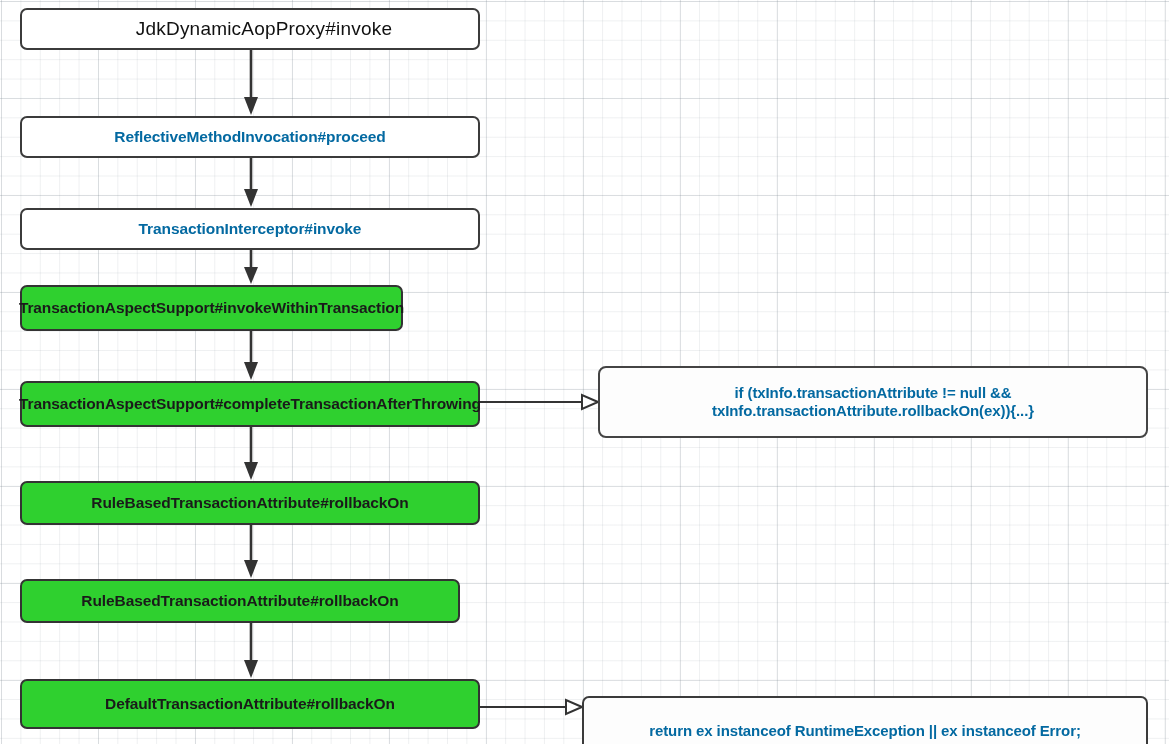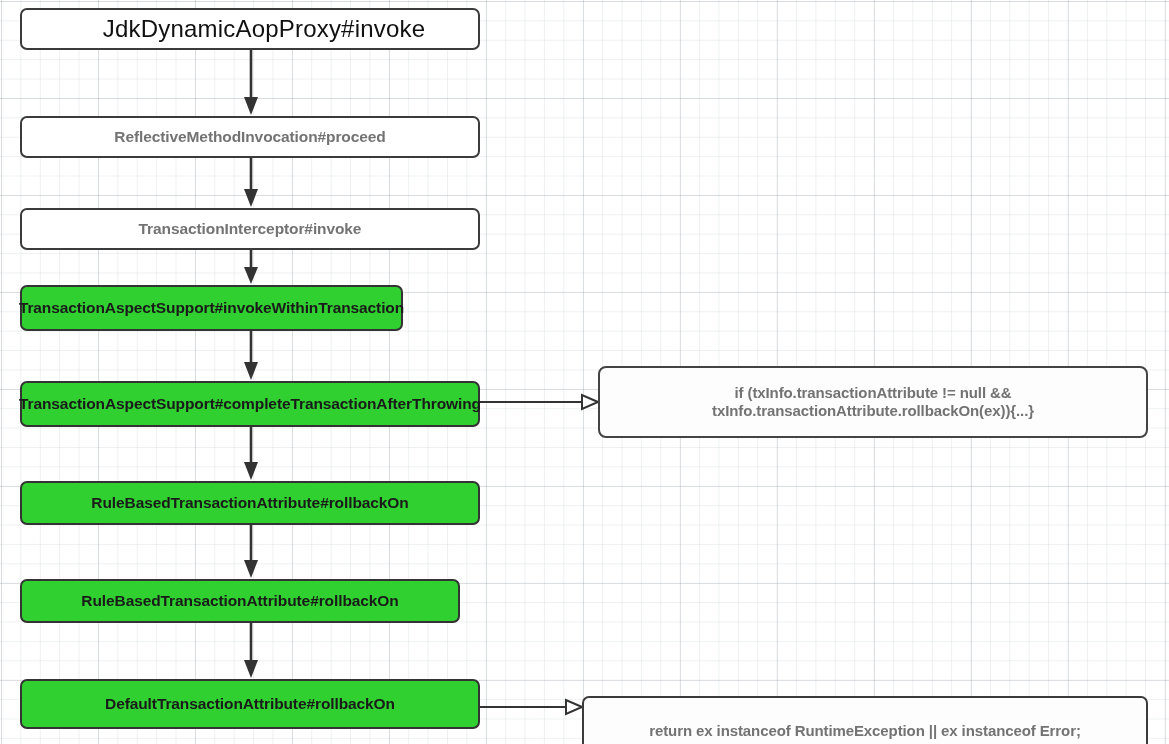--- a/index.html
+++ b/index.html
@@ -31,21 +31,21 @@
   .node {
     position: absolute;
     box-sizing: border-box;
     border: 2px solid #3b3b3b;
     border-radius: 7px;
     display: flex;
     align-items: center;
     justify-content: center;
     text-align: center;
     font-weight: bold;
-    color: #737373;
+    color: #0369a1;
     line-height: 1.22;
     padding: 2px 8px;
     letter-spacing: -0.1px;
   }
 
   .node.plain {
     background: #ffffff;
   }
 
   .node.green {
@@ -60,21 +60,21 @@
     border-radius: 8px;
   }
 
   .node.note-round {
     background: #fdfdfd;
     border-color: #3b3b3b;
     border-radius: 7px;
   }
 
   .title-node {
-    font-size: 24px;
+    font-size: 19px;
     font-weight: normal;
     color: #111111;
     letter-spacing: 0.2px;
     padding-left: 36px;
   }
 
   .n-16 { font-size: 15.5px; }
   .n-15 { font-size: 15px; }
 
   .edge {

